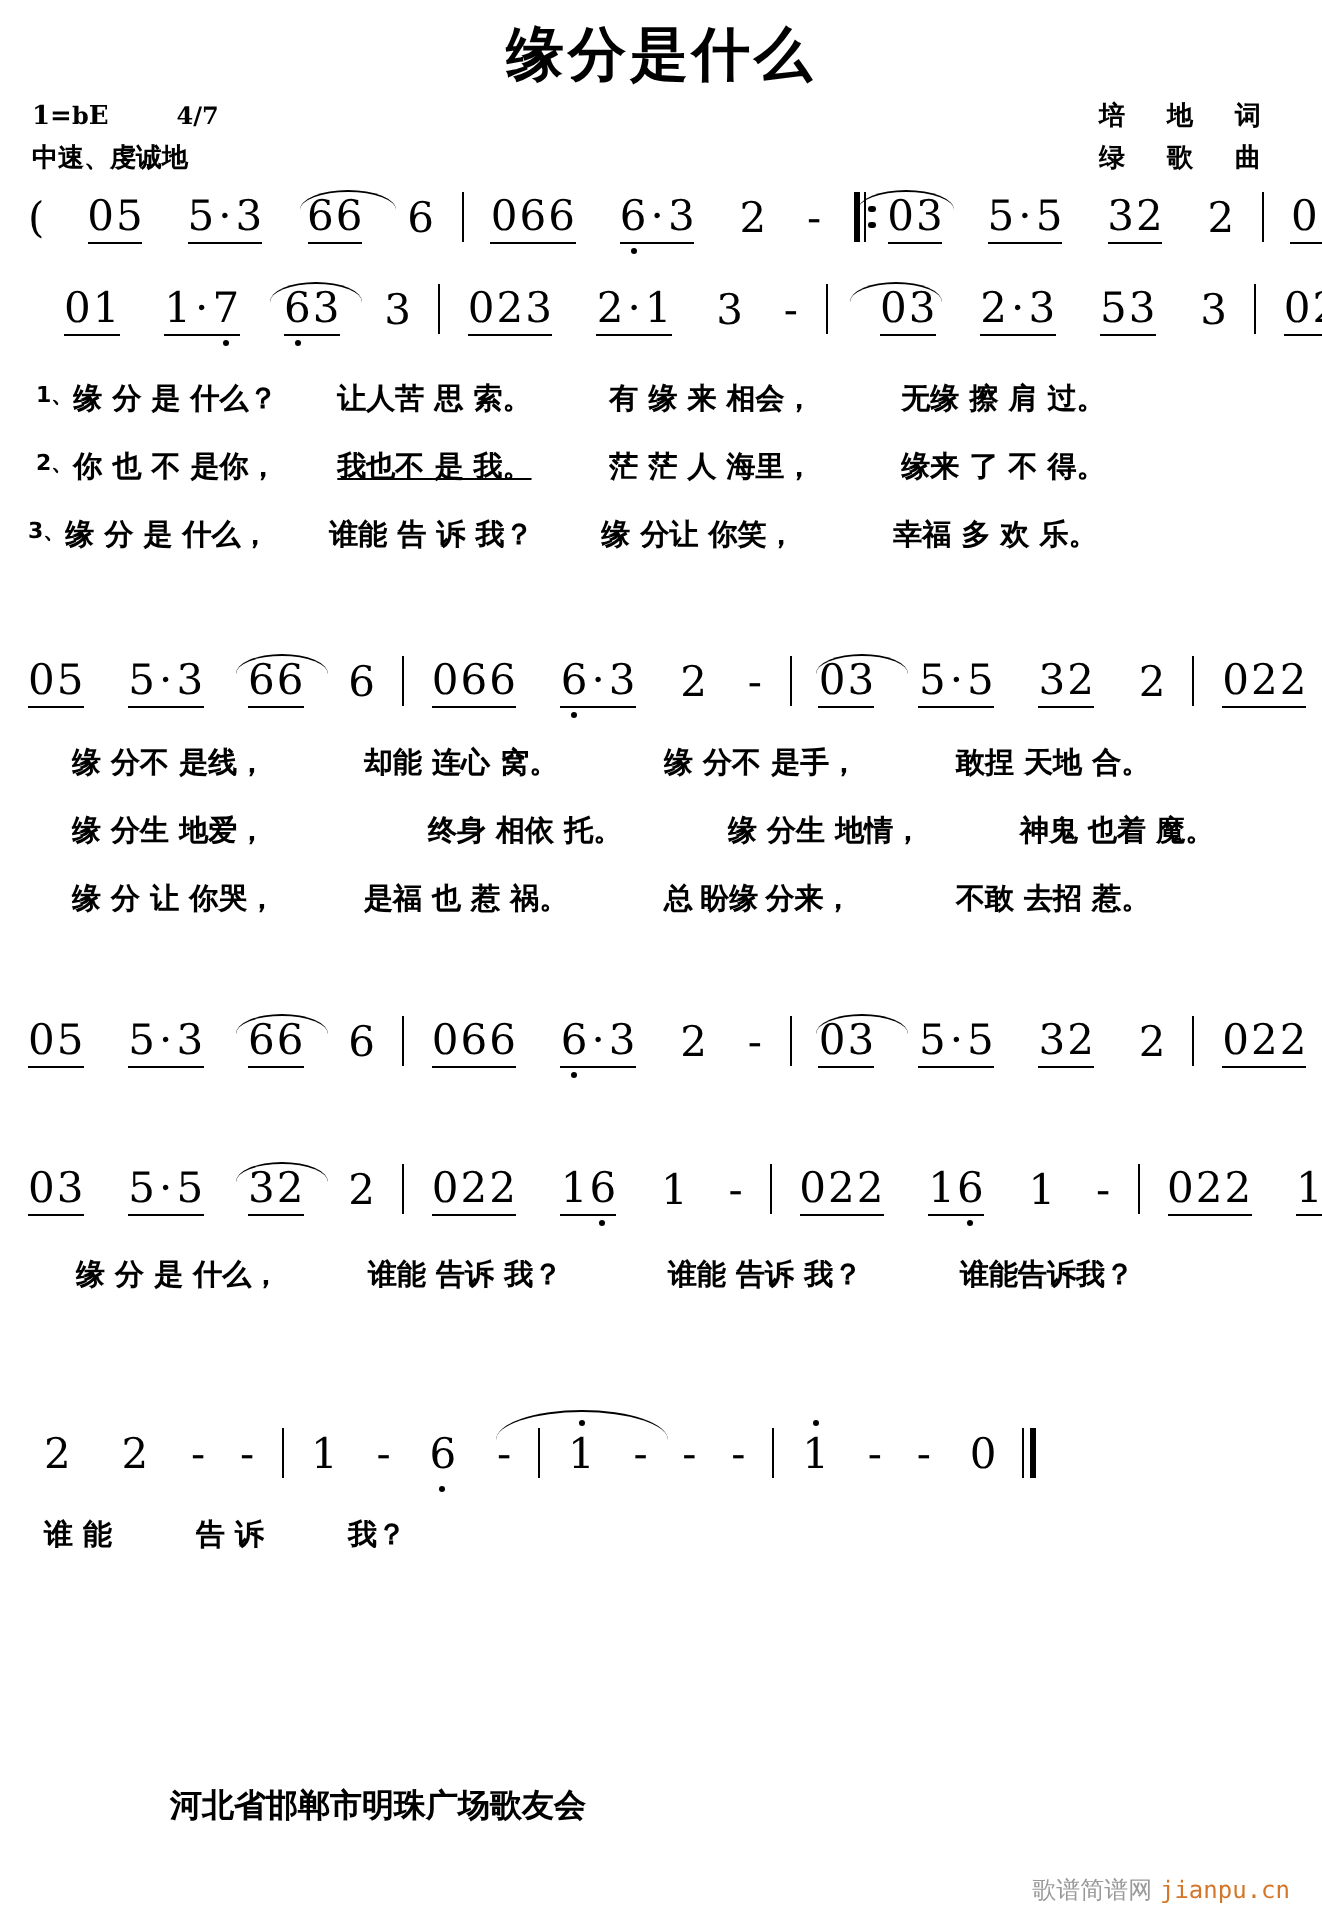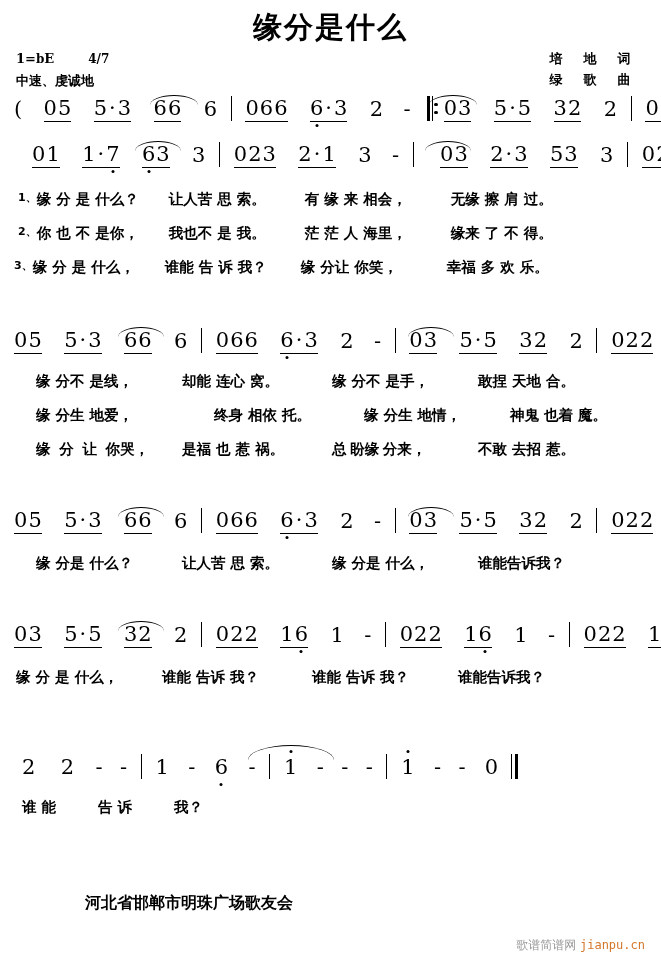--- a/index.html
+++ b/index.html
@@ -242,21 +242,21 @@
       
       
     </div>
   </div>
 
   <div class="system" style="margin-top:8px;">
     <div class="lyricrow" style="padding-left:18px;">
       <span style="font-size:11px;vertical-align:3px;">1、</span><span style="display:inline-block;width:132px;">缘 分 是 什么？</span><span style="display:inline-block;width:136px;">让人苦 思  索。</span><span style="display:inline-block;width:146px;">有  缘 来 相会，</span><span style="display:inline-block;">无缘 擦 肩 过。</span>
     </div>
     <div class="lyricrow" style="padding-left:18px;">
-      <span style="font-size:11px;vertical-align:3px;">2、</span><span style="display:inline-block;width:132px;">你 也 不  是你，</span><span style="display:inline-block;width:136px;">我也不 是  我。</span><span style="display:inline-block;width:146px;">茫 茫 人  海里，</span><span style="display:inline-block;text-align:center;">缘来 了 不  得。</span>
+      <span style="font-size:11px;vertical-align:3px;">2、</span><span style="display:inline-block;width:132px;">你 也 不  是你，</span><span style="display:inline-block;width:136px;text-decoration:underline;">我也不 是  我。</span><span style="display:inline-block;width:146px;">茫 茫 人  海里，</span><span style="display:inline-block;text-align:center;">缘来 了 不  得。</span>
     </div>
     <div class="lyricrow" style="">
       <span style="font-size:11px;vertical-align:3px;">3、</span><span style="display:inline-block;width:132px;">缘 分 是 什么，</span><span style="display:inline-block;width:136px;">谁能 告 诉 我？</span><span style="display:inline-block;width:146px;">缘 分让 你笑，</span><span style="display:inline-block;">幸福 多 欢 乐。</span>
     </div>
   </div>
 
   <div class="system" style="margin-top:36px;">
     <div class="noterow">
       <span class="grp beam1">0<span class="sp" style="width:1px"></span>5</span>
       <span class="sp" style="width:9px"></span>
@@ -294,21 +294,21 @@
       <span class="sp" style="width:5px"></span>
       
     </div>
     <div class="lyricrow" style="padding-left:36px;margin-top:4px;">
       <span style="display:inline-block;width:146px;">缘 分不 是线，</span><span style="display:inline-block;width:150px;">却能 连心 窝。</span><span style="display:inline-block;width:146px;">缘  分不 是手，</span><span style="display:inline-block;">敢捏 天地 合。</span>
     </div>
     <div class="lyricrow" style="padding-left:36px;">
       <span style="display:inline-block;width:146px;">缘 分生 地爱，</span><span style="display:inline-block;width:150px;margin-left:32px;">终身 相依 托。</span><span style="display:inline-block;width:146px;">缘  分生 地情，</span><span style="display:inline-block;">神鬼 也着 魔。</span>
     </div>
     <div class="lyricrow" style="padding-left:36px;">
-      <span style="display:inline-block;width:146px;font-family:Liberation Mono, monospace;">缘 分 让 你哭，</span><span style="display:inline-block;width:150px;">是福 也 惹 祸。</span><span style="display:inline-block;width:146px;font-family:Liberation Serif, serif;">总  盼缘 分来，</span><span style="display:inline-block;">不敢 去招 惹。</span>
+      <span style="display:inline-block;width:146px;">缘 分 让 你哭，</span><span style="display:inline-block;width:150px;">是福 也 惹 祸。</span><span style="display:inline-block;width:146px;font-family:Liberation Serif, serif;">总  盼缘 分来，</span><span style="display:inline-block;">不敢 去招 惹。</span>
     </div>
   </div>
 
   <div class="system" style="margin-top:34px;">
     <div class="noterow">
       <span class="grp beam1">0<span class="sp" style="width:1px"></span>5</span>
       <span class="sp" style="width:9px"></span>
       <span class="grp beam1">5<span class="augdot">·</span>3</span>
       <span class="sp" style="width:9px"></span>
       <span class="grp beam1">6<span class="sp" style="width:1px"></span>6</span>
@@ -335,23 +335,20 @@
       <span class="bar"></span>
       <span class="grp beam1">0<span class="sp" style="width:1px"></span>2<span class="sp" style="width:1px"></span>2</span>
       <span class="sp" style="width:9px"></span>
       
       <span class="sp" style="width:9px"></span>
       
       <span class="sp" style="width:6px"></span>
       
       
     </div>
-    <div class="lyricrow" style="padding-left:36px;margin-top:6px;">
-      <span style="display:inline-block;width:146px;">缘 分是 什么？</span><span style="display:inline-block;width:150px;">让人苦 思  索。</span><span style="display:inline-block;width:146px;">缘 分是 什么，</span><span style="display:inline-block;">谁能告诉我？</span>
-    </div>
   </div>
 
   <div class="system" style="margin-top:34px;">
     <div class="noterow">
       <span class="grp beam1">0<span class="sp" style="width:1px"></span>3</span>
       <span class="sp" style="width:9px"></span>
       <span class="grp beam1">5<span class="augdot">·</span>5</span>
       <span class="sp" style="width:9px"></span>
       <span class="grp beam1">3<span class="sp" style="width:1px"></span>2</span>
       <span class="sp" style="width:9px"></span>
@@ -376,21 +373,21 @@
       <span class="bar"></span>
       <span class="grp beam1">0<span class="sp" style="width:1px"></span>2<span class="sp" style="width:1px"></span>2</span>
       <span class="sp" style="width:9px"></span>
       <span class="grp beam1">1<span class="sp" style="width:1px"></span></span>
       <span class="sp" style="width:9px"></span>
       
       <span class="sp" style="width:6px"></span>
       
       
     </div>
-    <div class="lyricrow" style="padding-left:16px;margin-top:6px;">
+    <div class="lyricrow" style="padding-left:38px;margin-top:6px;">
       <span style="display:inline-block;width:146px;">缘 分 是 什么，</span><span style="display:inline-block;width:150px;">谁能 告诉 我？</span><span style="display:inline-block;width:146px;">谁能 告诉 我？</span><span style="display:inline-block;">谁能告诉我？</span>
     </div>
   </div>
 
   <div class="system" style="margin-top:30px;">
     <div style="position:relative;height:22px;">
       <span class="hairpin" style="left:272px;top:4px;width:142px;"></span>
     </div>
     <div class="noterow" style="padding-left:22px;">
       <span class="n">2</span>

